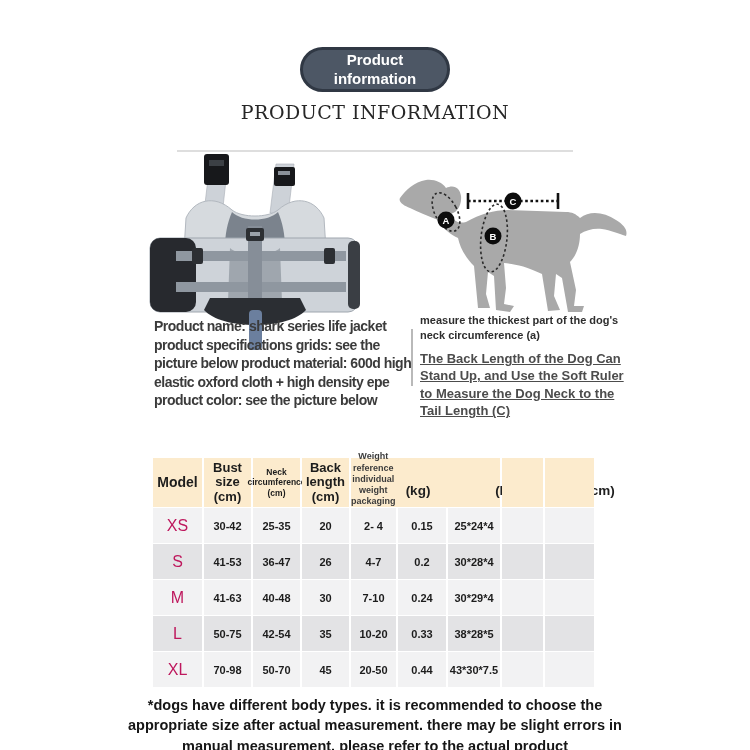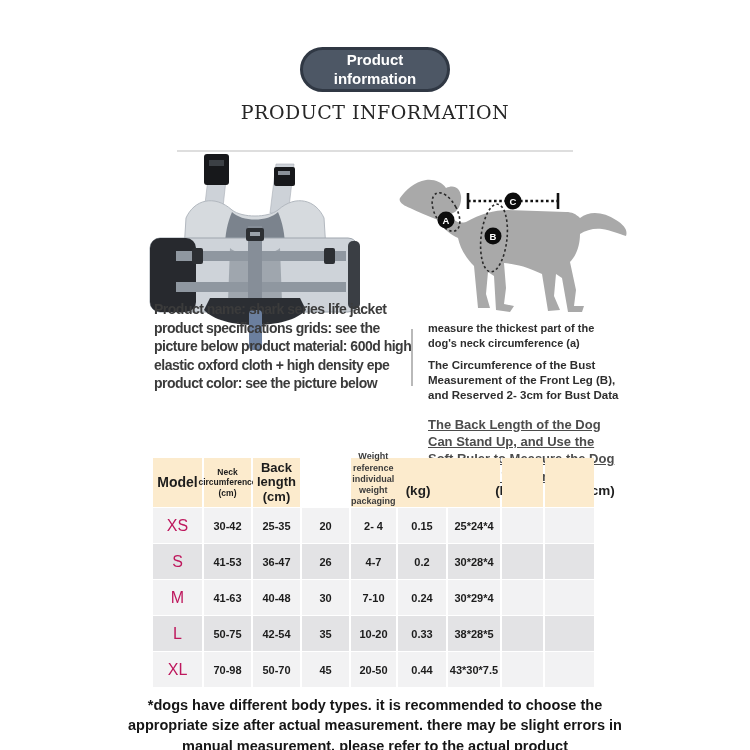--- a/index.html
+++ b/index.html
@@ -13,29 +13,29 @@
   .badge span{color:#fff;font-weight:bold;font-size:15px;line-height:1.25;text-align:center;width:110px;}
 
   
   .page-title{position:absolute;left:0;top:101px;width:750px;text-align:center;
               font-family:"DejaVu Serif","Liberation Serif",serif;font-size:19px;
               letter-spacing:.5px;color:#262626;}
 
   .top-divider{position:absolute;left:177px;top:150px;width:396px;height:2px;background:#dedede;}
 
   
-  .product-desc{position:absolute;left:154px;top:300px;width:258px;
+  .product-desc{position:absolute;left:154px;top:317px;width:258px;
                 font-size:14px;font-weight:bold;letter-spacing:-0.5px;
                 line-height:18.5px;color:#3b3b3b;}
 
   .v-divider{position:absolute;left:411px;top:329px;width:2px;height:57px;background:#b9b9b9;}
 
   
   .notes{position:absolute;left:420px;top:313px;width:208px;color:#2e2e2e;}
-  .notes p{margin:8px;}
+  .notes p{margin:0;}
   .note-1{font-size:11px;font-weight:bold;line-height:1.32;margin-bottom:8px !important;}
   .note-2{font-size:11.5px;font-weight:bold;line-height:1.32;margin-bottom:12px !important;}
   .note-3{font-size:13px;font-weight:bold;line-height:1.34;color:#4c4c4c;text-decoration:underline;}
 
   
   .size-table{position:absolute;left:153px;top:458px;
               display:grid;grid-template-columns:49px 47px 47px 47px 45px 48px 52px 41px 49px;
               grid-template-rows:49px repeat(5,35px);column-gap:2px;row-gap:1px;}
   .cell{display:flex;align-items:center;justify-content:center;text-align:center;
         color:#1c1c1c;}
@@ -149,27 +149,27 @@
     <circle cx="117" cy="35" r="8.5" fill="#0c0c0c"></circle>
     <text x="117" y="38.5" text-anchor="middle" font-size="9.5" font-weight="bold" fill="#fff">C</text>
   </svg>
 
   <div class="product-desc">Product name: shark series life jacket product specifications grids: see the picture below product material: 600d high elastic oxford cloth + high density epe product color: see the picture below</div>
 
   <div class="v-divider"></div>
 
   <div class="notes">
     <p class="note-1">measure the thickest part of the dog's neck circumference (a)</p>
-    <p class="note-2">The Circumference of the Bust Measurement of the Front Leg (B), and Reserved 2- 3cm for Bust Data</p>
     <p class="note-3">The Back Length of the Dog Can Stand Up, and Use the Soft Ruler to Measure the Dog Neck to the Tail Length (C)</p>
   </div>
 
   <div class="size-table">
 
     <div class="cell th th-model">Model</div>
+    <div class="cell th">Bust size (cm)</div>
     <div class="cell th th-xs">Neck circumference (cm)</div>
     <div class="cell th">Back length (cm)</div>
     <div class="cell th group">
       <div class="group-title">Weight reference individual weight packaging size</div>
       <div class="sub-row">
         <span class="sub-kg1">(kg)</span>
         <span class="sub-kg2">(kg)</span>
         <span class="sub-cm">(cm)</span>
       </div>
     </div>

